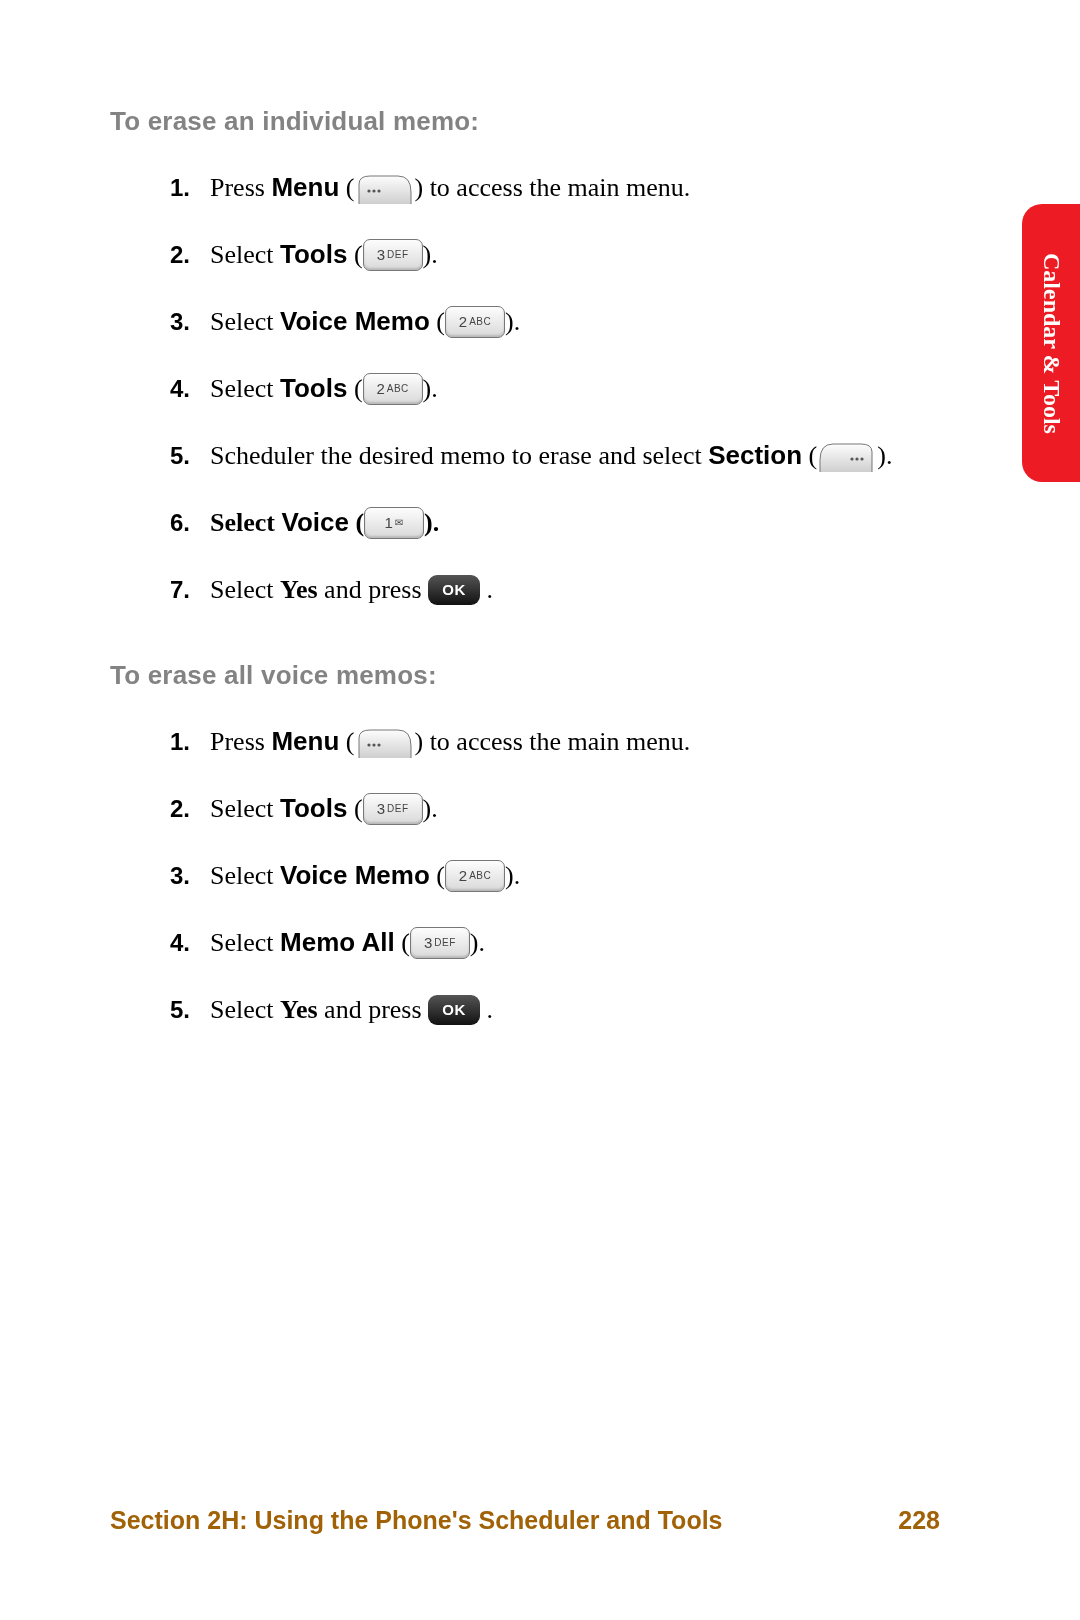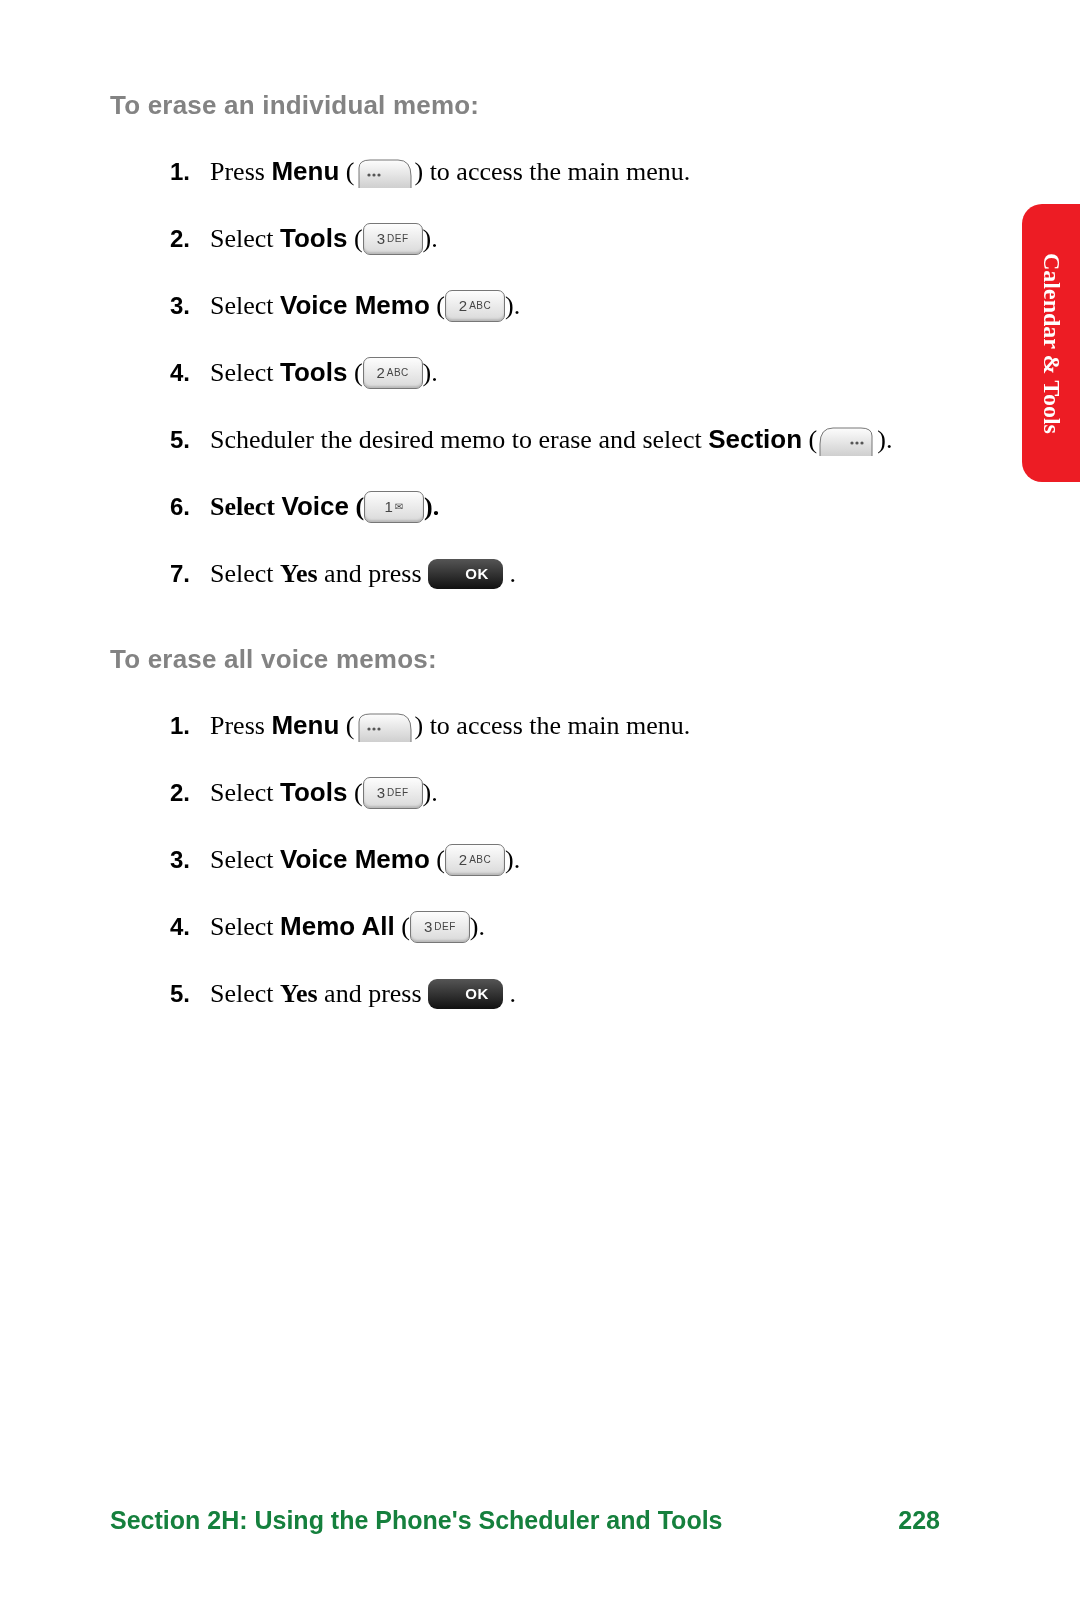--- a/index.html
+++ b/index.html
@@ -16,21 +16,21 @@
     position: absolute;
     left: 110px;
     top: 90px;
     width: 830px;
   }
   .section-heading {
     font-family: "Helvetica Neue", Arial, sans-serif;
     font-weight: 700;
     font-size: 26px;
     color: #838383;
-    margin: 0 0 28px 0;
+    margin: 16px 0 28px 0;
     letter-spacing: 0.2px;
   }
   ol.steps {
     list-style: none;
     margin: 0 0 48px 0;
     padding: 0 0 0 60px;
   }
   ol.steps li {
     font-size: 26px;
     line-height: 45px;
@@ -79,21 +79,21 @@
   }
   
   .footer {
     position: absolute;
     left: 110px;
     bottom: 85px;
     width: 830px;
     font-family: "Helvetica Neue", Arial, sans-serif;
     font-weight: 700;
     font-size: 25px;
-    color: #15803d;
+    color: #a16207;
     display: flex;
     justify-content: space-between;
     align-items: baseline;
   }
   
   .key {
     display: inline-block;
     vertical-align: middle;
     margin: 0 2px;
     height: 34px;
@@ -134,21 +134,20 @@
     min-width: 52px;
     border-radius: 9px;
     background: linear-gradient(#555, #111);
     color: #fff;
     font-family: "Arial Black", Arial, sans-serif;
     font-weight: 900;
     font-size: 15px;
     position: relative;
     top: -3px;
     letter-spacing: 0.5px;
-    padding-left: 23px;
   }
   .key-soft {
     display: inline-block;
     width: 56px;
     height: 32px;
     position: relative;
     top: 0px;
   }
   .key-soft svg { display: block; }
 </style>

